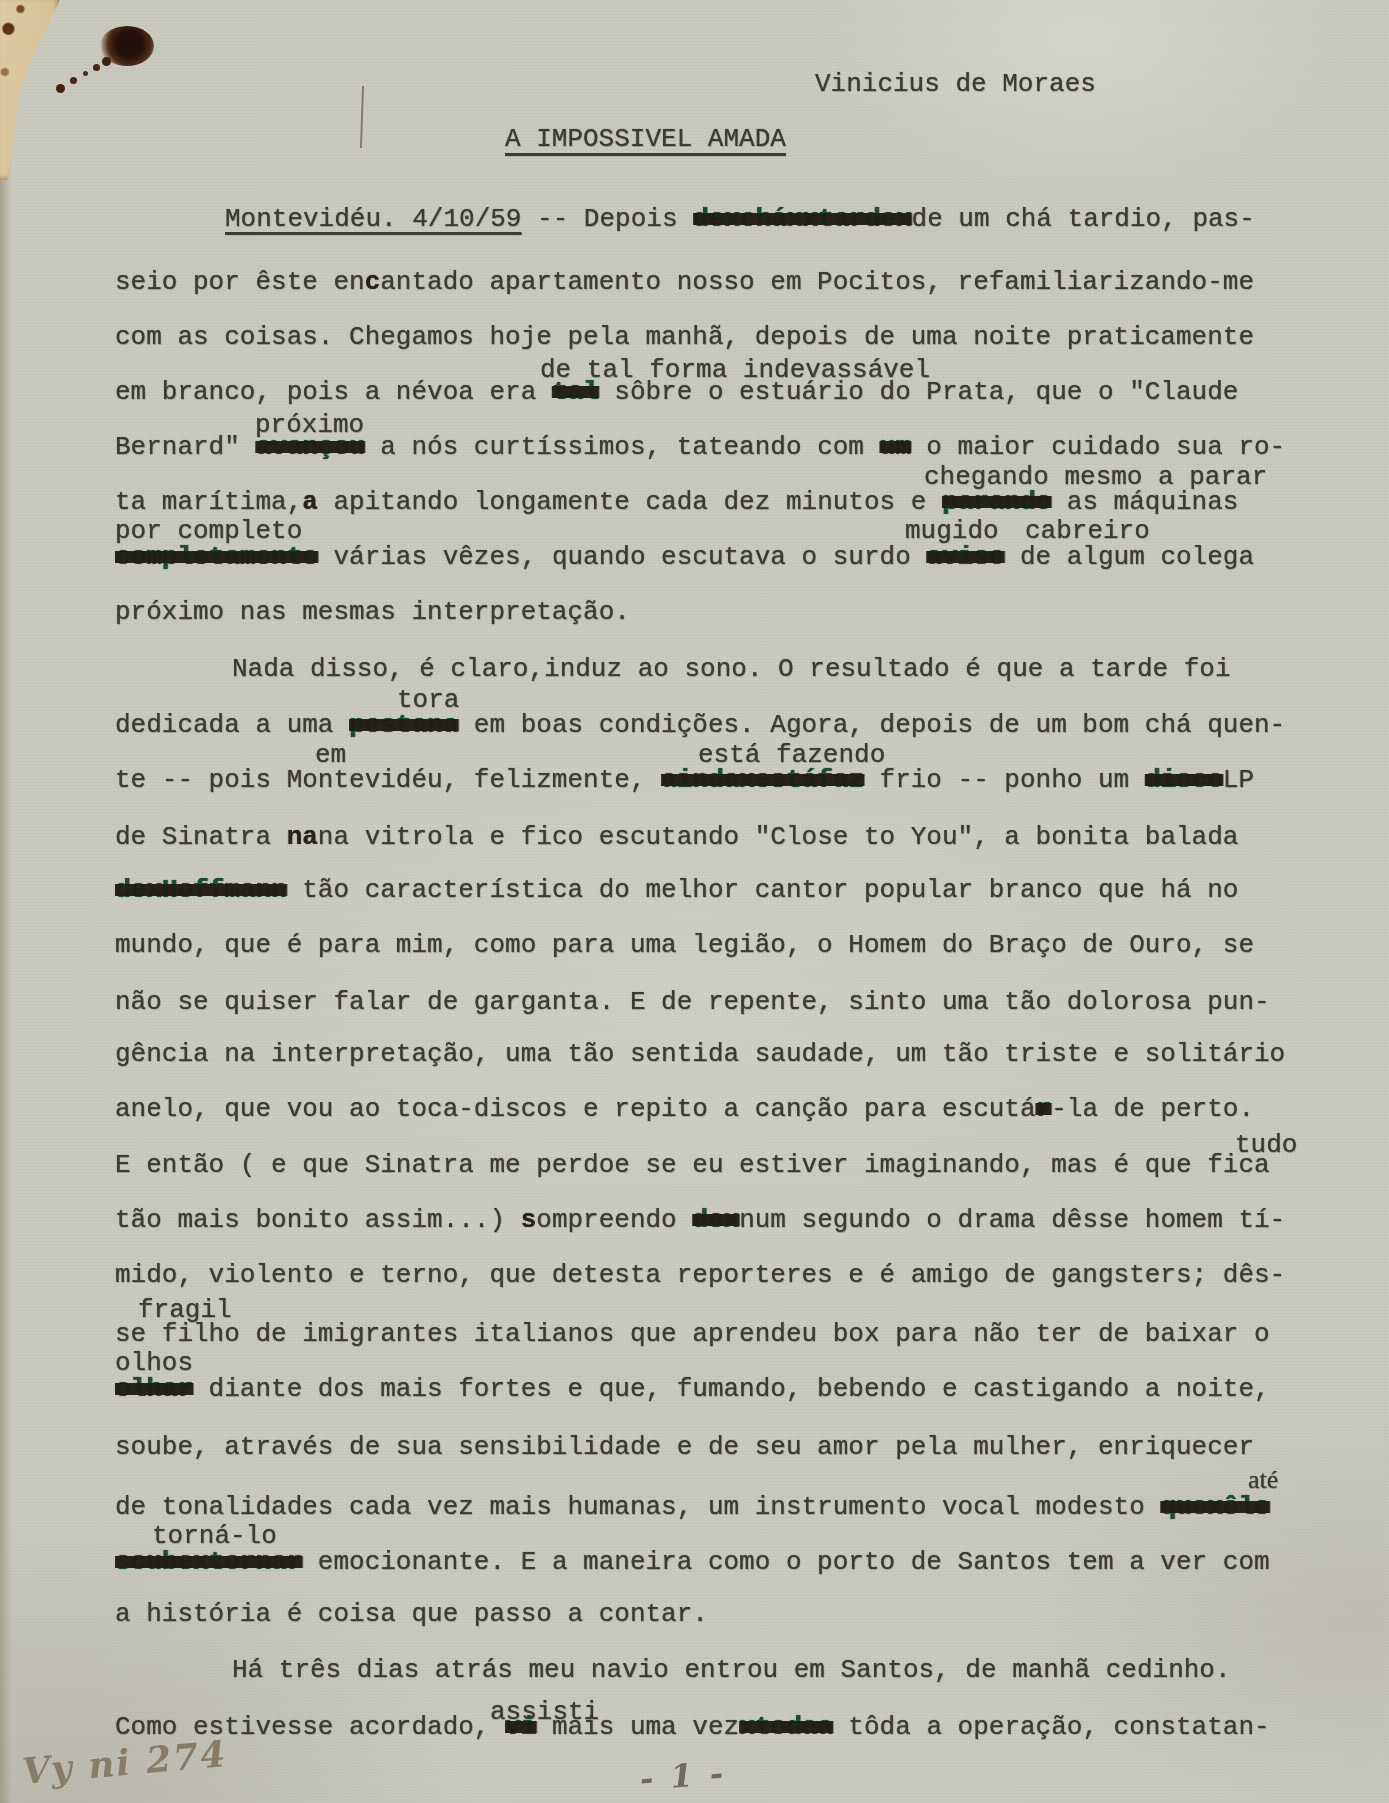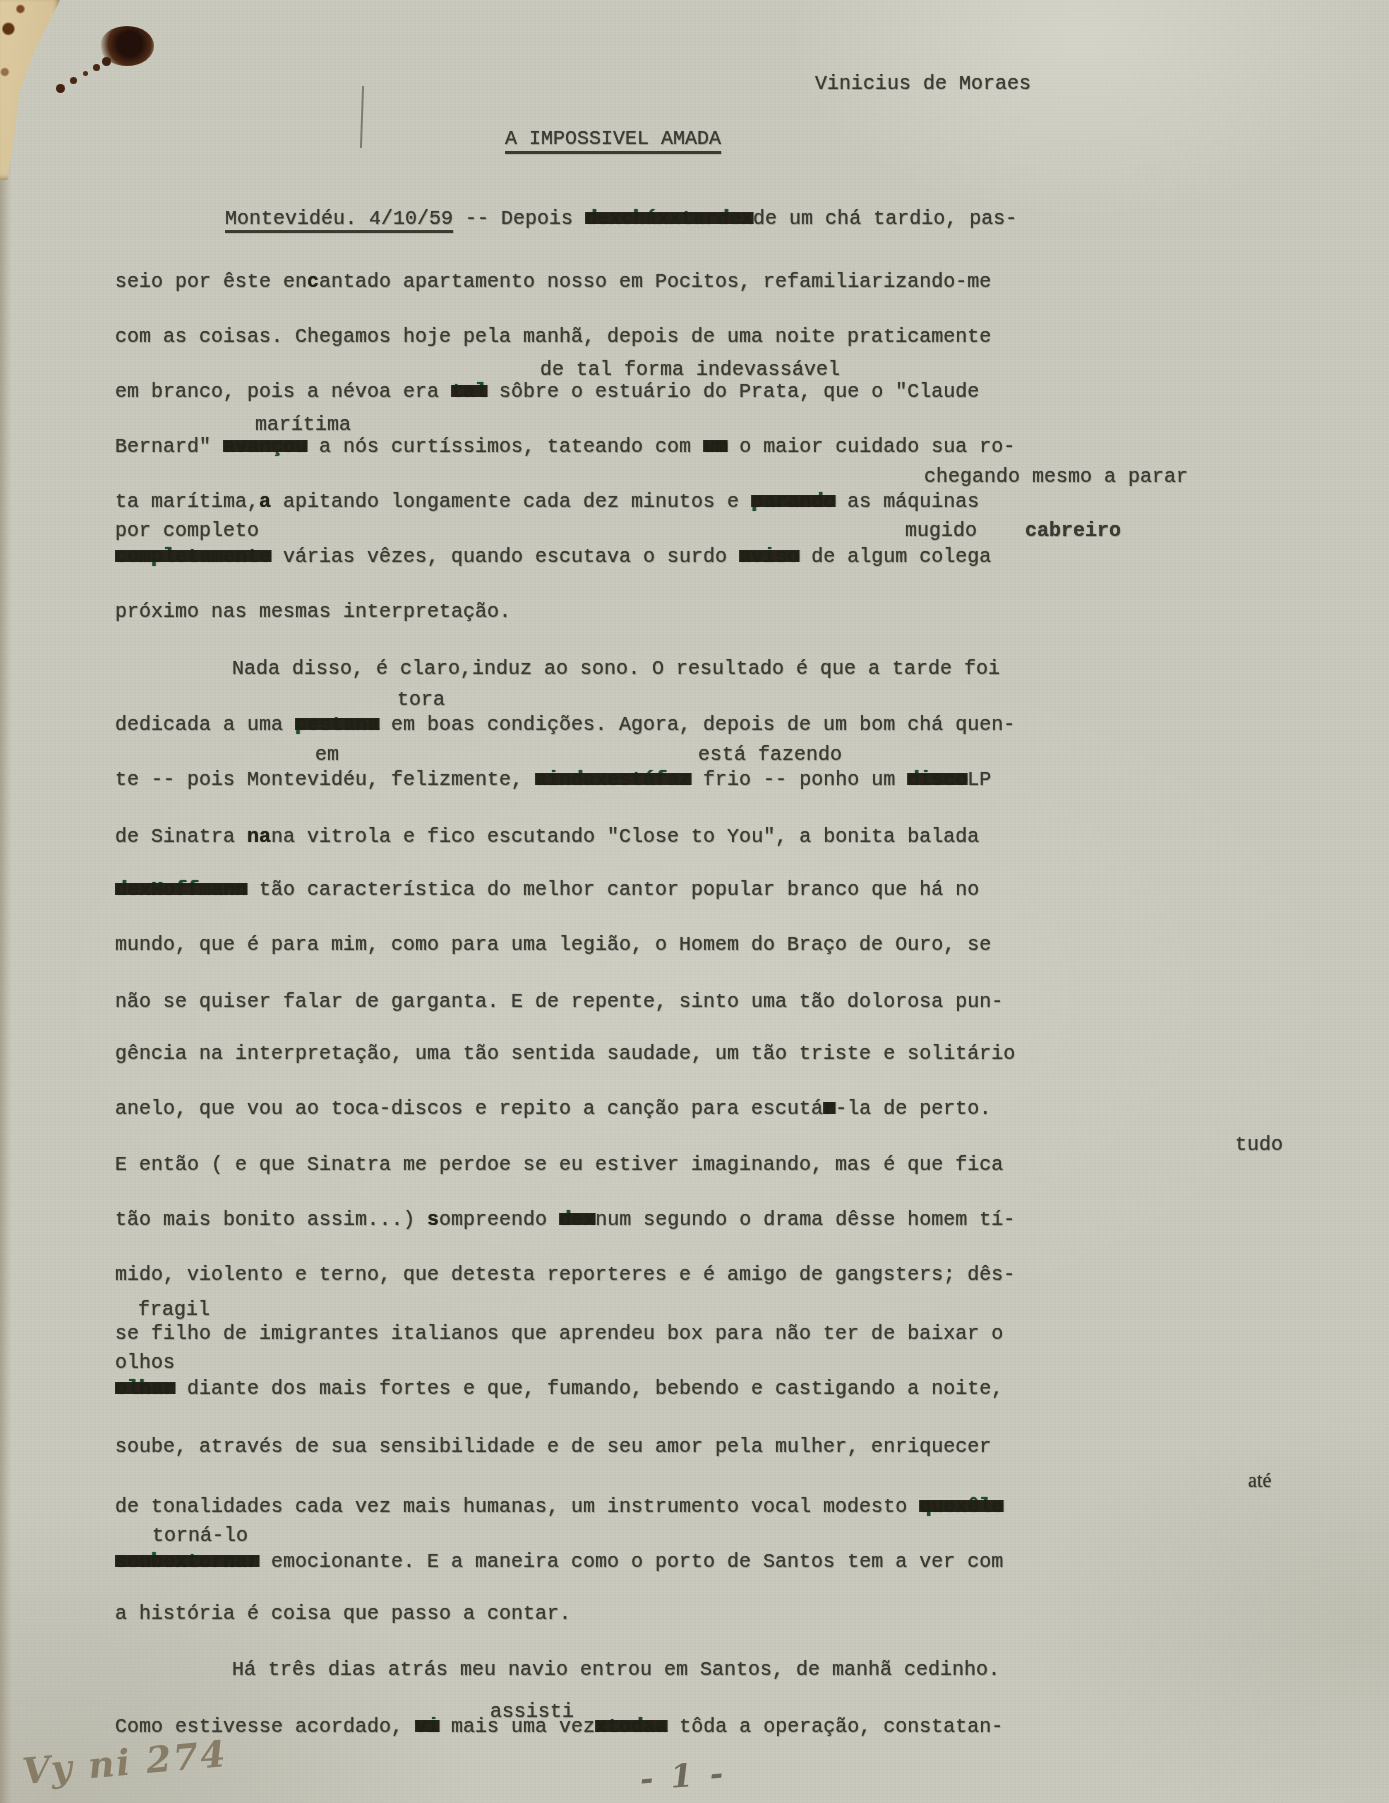--- a/index.html
+++ b/index.html
@@ -39,21 +39,21 @@
     background:radial-gradient(circle at 55% 45%, #24100a 0 34%, #4d2b16 58%, rgba(85,48,27,0.35) 74%, transparent 80%);}
   .streak{position:absolute;left:56px;top:84px;width:9px;height:9px;z-index:4;border-radius:50%;
     background:#43220f;
     box-shadow:13px -8px 0 -1px #4a2713, 25px -15px 0 -2px #552d14, 36px -21px 0 -1px #4a2713, 46px -27px 0 0 #3d2010;}
   .scratch{position:absolute;left:361px;top:86px;width:2px;height:62px;z-index:4;
     background:rgba(70,62,48,0.55);transform:rotate(2deg);}
 
   
   .line{position:absolute;white-space:pre;z-index:5;
     font-family:"Liberation Mono",monospace;
-    font-size:20px;line-height:28px;color:#3b3a33;
+    font-size:26px;line-height:28px;color:#3b3a33;
     text-shadow:0 0 1px rgba(59,58,51,0.75), 0.6px 0.6px 0 rgba(59,58,51,0.25);}
   .ul{text-decoration:underline;text-decoration-thickness:2.5px;text-underline-offset:6px;font-family:Liberation Mono, monospace;}
   .tl{text-decoration:underline;text-decoration-thickness:3px;text-underline-offset:7px;
       padding-bottom:1px;border-bottom:1px solid rgba(59,58,51,0.45);}
   .st{font-weight:bold;color:#14532d;
       text-decoration:line-through;text-decoration-thickness:12px;
       text-decoration-color:rgba(40,36,26,0.45);
       text-shadow:0 0 1px rgba(30,28,20,0.9), 1px 0 0 rgba(30,28,20,0.5);}
   .ov{font-weight:bold;color:#26231a;text-shadow:0 0 1px rgba(30,28,20,0.9);}
   
@@ -72,27 +72,27 @@
   <div class="streak"></div>
   <div class="scratch"></div>
   <div id="text-layer">
       <div class="line" style="left: 815px; top: 70px;"><span>Vinicius de Moraes</span></div>
       <div class="line" style="left: 505px; top: 125px;"><span class="tl">A IMPOSSIVEL AMADA</span></div>
       <div class="line" style="left: 225px; top: 205px;"><span class="ul">Montevidéu. 4/10/59</span><span> -- Depois </span><span class="st">dexcháxxtardex</span><span>de um chá tardio, pas-</span></div>
       <div class="line" style="left: 115px; top: 268px;"><span>seio por êste en</span><span class="ov">c</span><span>antado apartamento nosso em Pocitos, refamiliarizando-me</span></div>
       <div class="line" style="left: 115px; top: 323px;"><span>com as coisas. Chegamos hoje pela manhã, depois de uma noite praticamente</span></div>
       <div class="line" style="left: 540px; top: 356px;"><span>de tal forma indevassável</span></div>
       <div class="line" style="left: 115px; top: 378px;"><span>em branco, pois a névoa era </span><span class="st">tal</span><span> sôbre o estuário do Prata, que o "Claude</span></div>
-      <div class="line" style="left: 255px; top: 411px;"><span>marítima</span></div>
+      <div class="line" style="left: 255px; top: 411px;"><span>próximo</span></div>
       <div class="line" style="left: 115px; top: 433px;"><span>Bernard" </span><span class="st">avançou</span><span> a nós curtíssimos, tateando com </span><span class="st">um</span><span> o maior cuidado sua ro-</span></div>
       <div class="line" style="left: 924px; top: 463px;"><span>chegando mesmo a parar</span></div>
       <div class="line" style="left: 115px; top: 488px;"><span>ta marítima,</span><span class="ov">a</span><span> apitando longamente cada dez minutos e </span><span class="st">parando</span><span> as máquinas</span></div>
       <div class="line" style="left: 115px; top: 517px;"><span>por completo</span></div>
       <div class="line" style="left: 905px; top: 517px;"><span>mugido</span></div>
-      <div class="line" style="left: 1025px; top: 517px; font-weight: bold;"><span>cabreiro</span></div>
+      <div class="line" style="left: 1025px; top: 517px;"><span>cabreiro</span></div>
       <div class="line" style="left: 115px; top: 543px;"><span class="st">completamente</span><span> várias vêzes, quando escutava o surdo </span><span class="st">aviso</span><span> de algum colega</span></div>
       <div class="line" style="left: 115px; top: 598px;"><span>próximo nas mesmas interpretação.</span></div>
       <div class="line" style="left: 232px; top: 655px;"><span>Nada disso, é claro,induz ao sono. O resultado é que a tarde foi</span></div>
       <div class="line" style="left: 397px; top: 686px;"><span>tora</span></div>
       <div class="line" style="left: 115px; top: 711px;"><span>dedicada a uma </span><span class="st">pestana</span><span> em boas condições. Agora, depois de um bom chá quen-</span></div>
       <div class="line" style="left: 315px; top: 741px;"><span>em</span></div>
       <div class="line" style="left: 698px; top: 741px;"><span>está fazendo</span></div>
       <div class="line" style="left: 115px; top: 766px;"><span>te -- pois Montevidéu, felizmente, </span><span class="st">aindaxestáfaz</span><span> frio -- ponho um </span><span class="st">disco</span><span>LP</span></div>
       <div class="line" style="left: 115px; top: 823px;"><span>de Sinatra </span><span class="ov">na</span><span>na vitrola e fico escutando "Close to You", a bonita balada</span></div>
       <div class="line" style="left: 115px; top: 876px;"><span class="st">dexHoffmann</span><span> tão característica do melhor cantor popular branco que há no</span></div>

